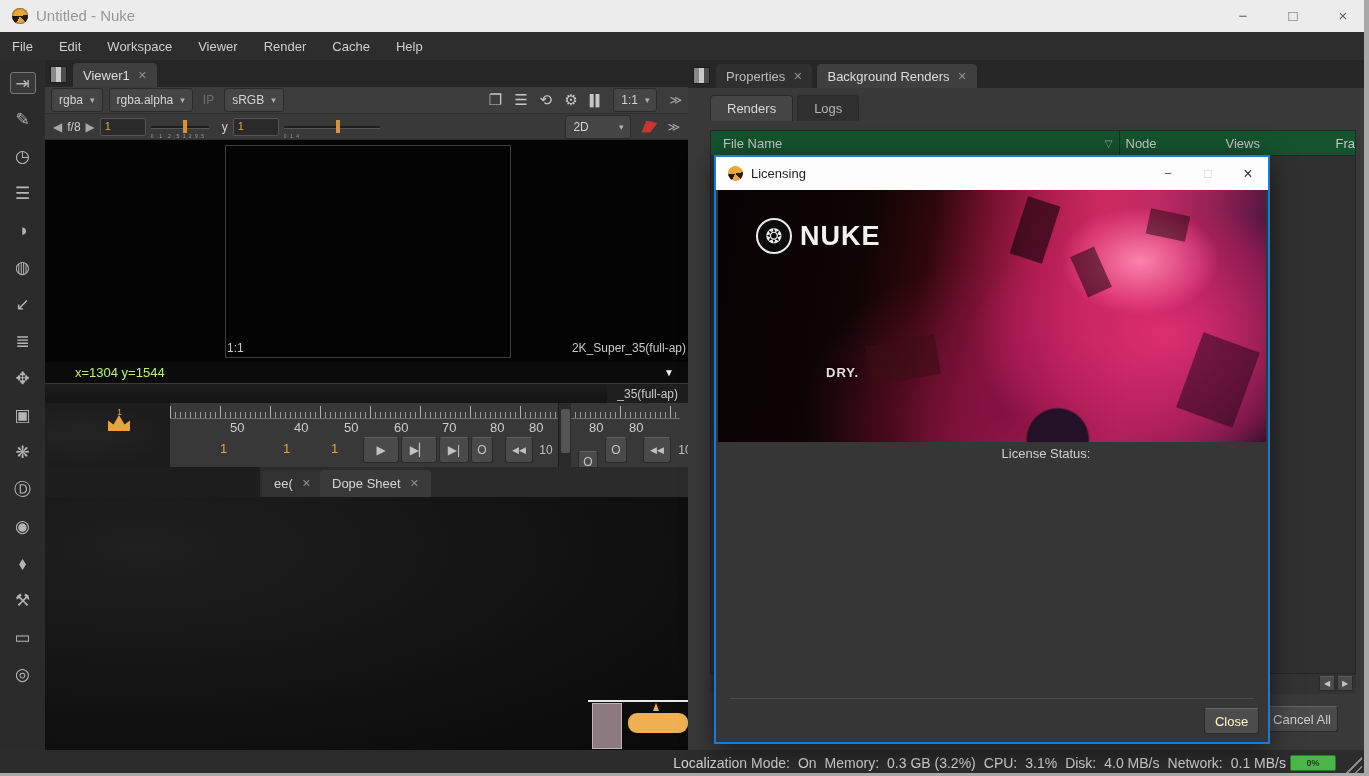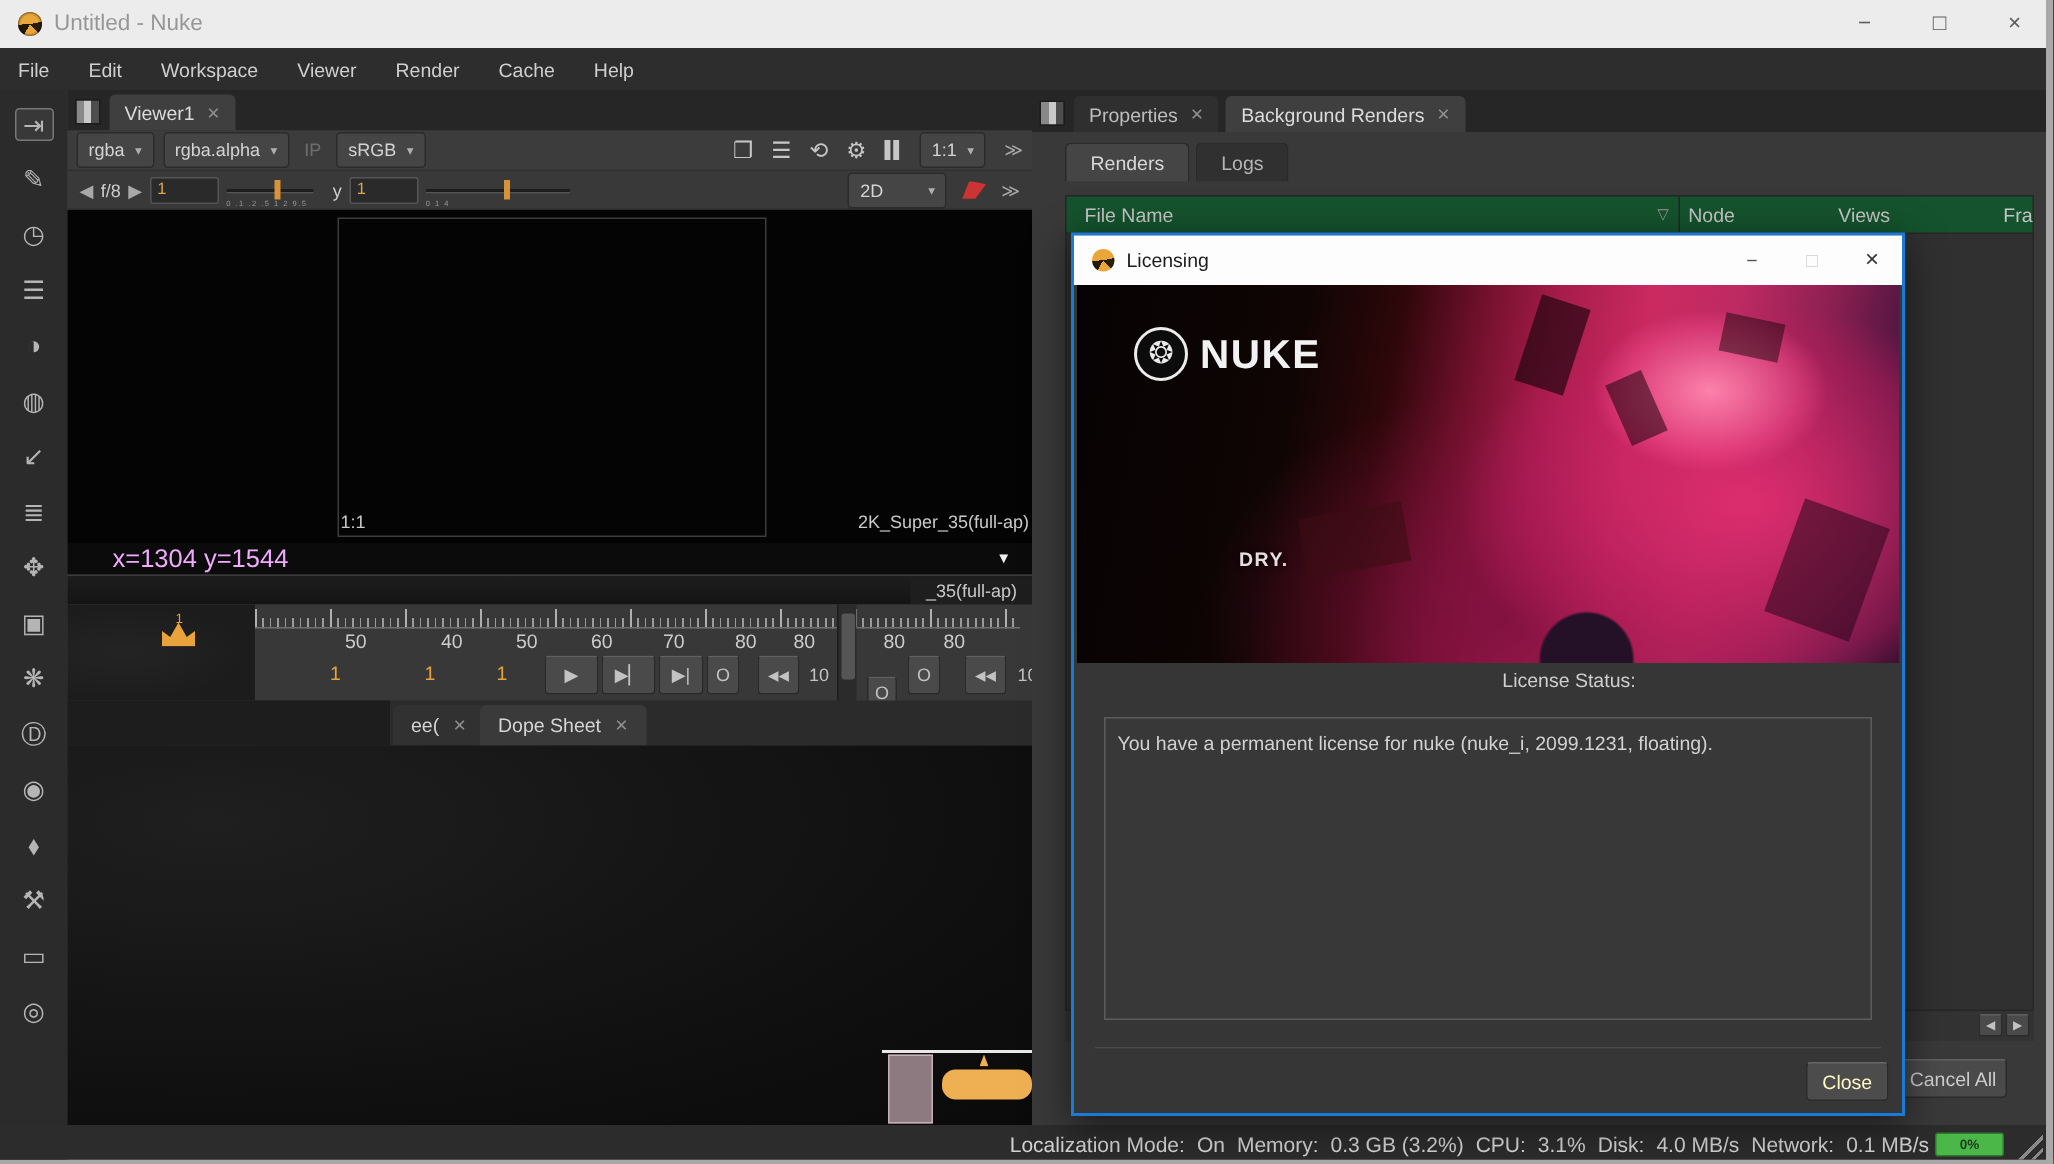--- a/index.html
+++ b/index.html
@@ -235,21 +235,21 @@
         <div style="width:16px;height:12px;background:#c33;clip-path:polygon(0 100%,30% 0,100% 20%,55% 100%)"></div>
         <span class="chev">≫</span>
       </div>
     </div>
     <div class="abs viewport">
       <div class="abs format-rect"></div>
       <span class="abs vp-label" style="left:182px;top:201px">1:1</span>
       <span class="abs vp-label" style="right:2px;top:201px">2K_Super_35(full-ap)</span>
     </div>
     <div class="abs infobar">
-      <span style="font-size:17px;color:#f0abfc">x=1304 y=1544</span>
+      <span style="font-size:13px;color:#bef264">x=1304 y=1544</span>
       <span style="margin-left:auto;color:#f0f0f0;font-size:10px">▼</span>
     </div>
     <div class="abs glitchbar">
       <div class="glitchtab">_35(full-ap)</div>
     </div>
   </div>
 
   <div class="abs timeline">
     <div class="abs tl-blob">
       <div class="abs tl-marker-num" style="top:4px;left:72px">1</div>
@@ -350,23 +350,20 @@
       <div class="shard s3"></div>
       <div class="shard s4"></div>
       <div class="shard s5"></div>
       <div class="nuke-logo">
         <div class="nuke-ring">❂</div>
         <div class="nuke-word">NUKE</div>
       </div>
       <div class="splash-caption">DRY.</div>
     </div>
     <div class="abs lic-label">License Status:</div>
-    <div class="abs lic-box">
-      <span>You have a permanent license for nuke (nuke_i, 2099.1231, floating).</span>
-    </div>
     <div class="abs dlg-divider"></div>
     <div class="abs close-btn">Close</div>
   </div>
 
   <div class="abs statusbar">
     <b>Localization Mode:</b>
     <b>On</b>
     <b>Memory:</b>
     <b>0.3 GB (3.2%)</b>
     <b>CPU:</b>

